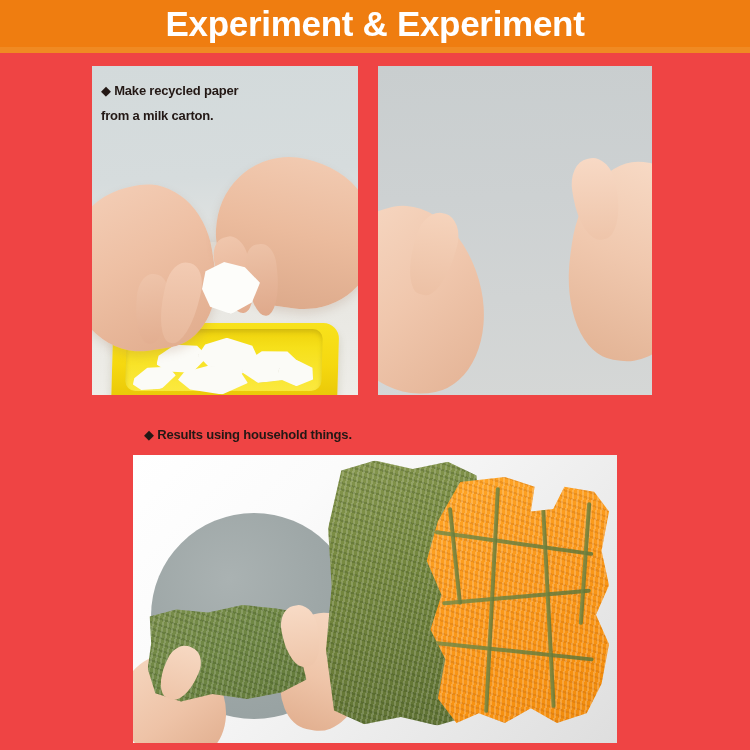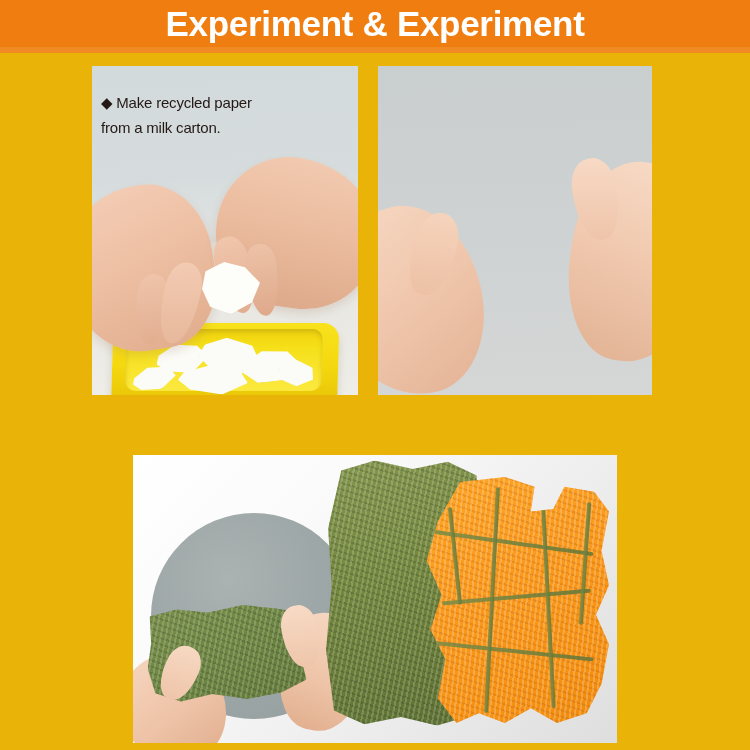--- a/index.html
+++ b/index.html
@@ -9,21 +9,21 @@
     background: #ffffff;
   }
   body {
     font-family: "Liberation Sans", "DejaVu Sans", sans-serif;
   }
   #page {
     position: relative;
     width: 750px;
     height: 750px;
     overflow: hidden;
-    background: #eab308;
+    background: #ef4444;
   }
 
   
   .header-bar {
     position: absolute;
     left: 0; top: 0;
     width: 750px;
     height: 53px;
     background: #ef7d10;
     overflow: hidden;
@@ -49,28 +49,27 @@
 
   
   .photo {
     position: absolute;
     overflow: hidden;
   }
 
   
   .caption {
     position: absolute;
-    font-size: 15px;
-    font-weight: normal;
+    font-size: 13px;
+    font-weight: bold;
     color: #231815;
     line-height: 25px;
     letter-spacing: -0.2px;
     white-space: pre-line;
     z-index: 40;
-    margin-top: 12px;
   }
 
   
   #photo1 { left: 92px; top: 66px; width: 266px; height: 329px;
             background: linear-gradient(176deg,#d3dadb 0%,#d6dcdd 34%,#e2e4e2 55%,#e7e6e2 100%); }
   
   #photo1 .desk {
     position: absolute; left: -10px; top: 176px; width: 300px; height: 170px;
     background: linear-gradient(180deg,#e6e5e0 0%,#e9e8e3 40%,#efeee9 100%);
   }
@@ -326,14 +325,15 @@
       <div class="crack" style="left:4%;top:70%;width:88%;height:4px;transform:rotate(6deg)"></div>
       <div class="crack" style="left:36%;top:4%;width:4px;height:92%;transform:rotate(3deg)"></div>
       <div class="crack" style="left:66%;top:6%;width:4px;height:88%;transform:rotate(-3deg)"></div>
       <div class="crack" style="left:86%;top:10%;width:4px;height:50%;transform:rotate(4deg)"></div>
       <div class="crack" style="left:16%;top:12%;width:4px;height:40%;transform:rotate(-6deg)"></div>
     </div>
   </div>
 
   <div class="caption" id="cap1">◆ Make recycled paper
 from a milk carton.</div>
+  <div class="caption" id="cap3">◆ Results using household things.</div>
 
 </div>
 
 </body></html>

